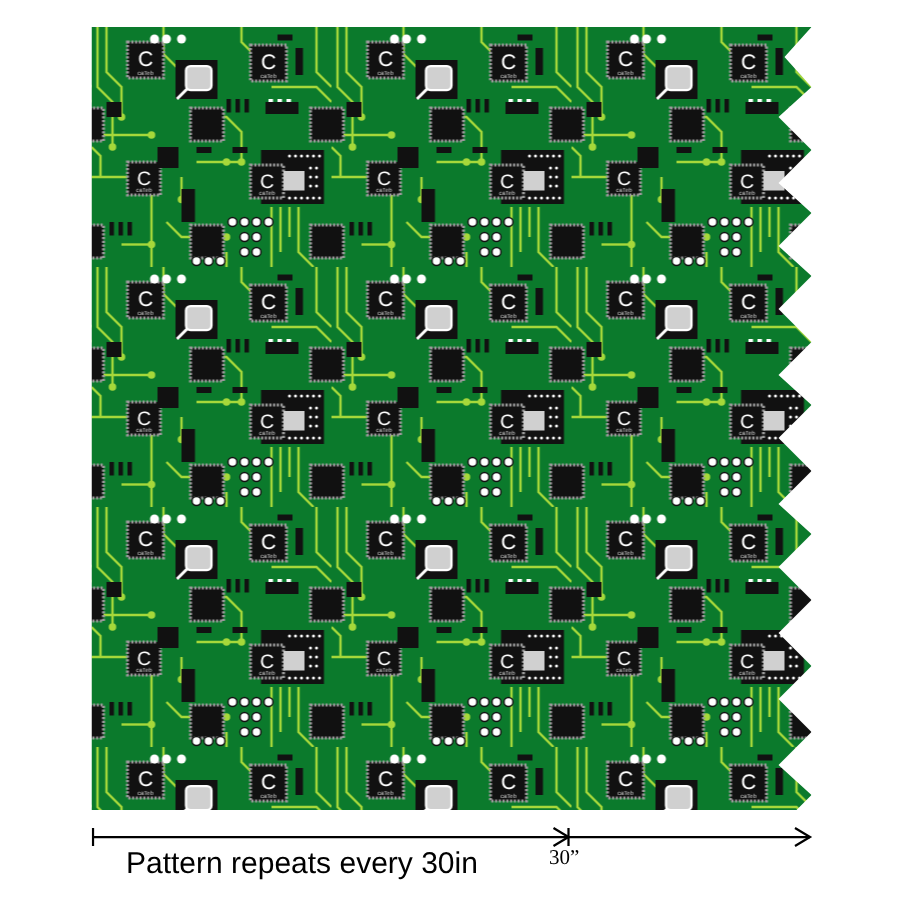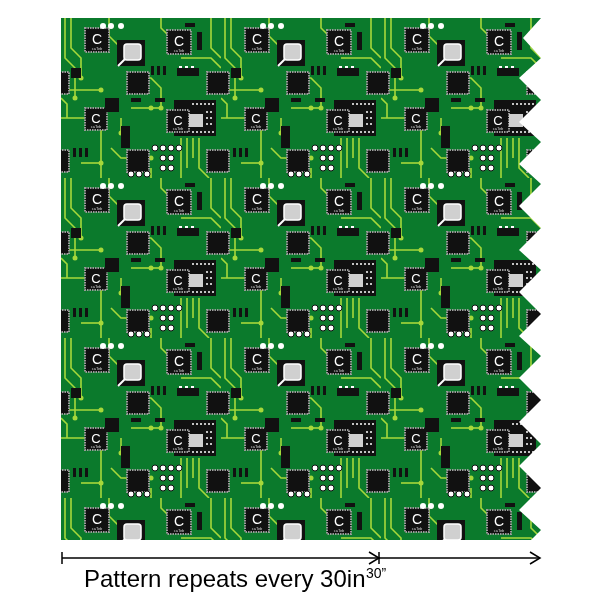--- a/index.html
+++ b/index.html
@@ -1,21 +1,21 @@
 <!DOCTYPE html>
 <html><head>
 <meta charset="utf-8">
 <style>
   html,body{margin:0;padding:0;background:#ffffff;}
   body{width:600px;height:600px;position:relative;overflow:hidden;font-family:"Liberation Sans",sans-serif;}
   #fabric{position:absolute;left:61px;top:18px;width:480px;height:522px;}
   #fabric svg{display:block;}
   #measure{position:absolute;left:61px;top:548px;width:482px;height:20px;}
-  #caption{position:absolute;left:84px;top:565px;font-size:24px;color:#000;white-space:nowrap;}
-  #repeat-mark{position:absolute;left:366px;top:565px;font-size:14px;color:#000;}
+  #caption{position:absolute;left:84px;top:565px;font-size:20px;color:#000;white-space:nowrap;}
+  #repeat-mark{position:absolute;left:366px;top:565px;font-size:14px;color:#000;font-family:Liberation Serif, serif;}
 </style>
 </head>
 <body>
 
 <div id="fabric">
   <svg width="480" height="522" viewBox="0 0 480 522" xmlns="http://www.w3.org/2000/svg">
     <defs>
       <pattern id="tile" width="160" height="160" patternUnits="userSpaceOnUse">
         <rect width="160" height="160" fill="#0b7a2c"></rect>
 

